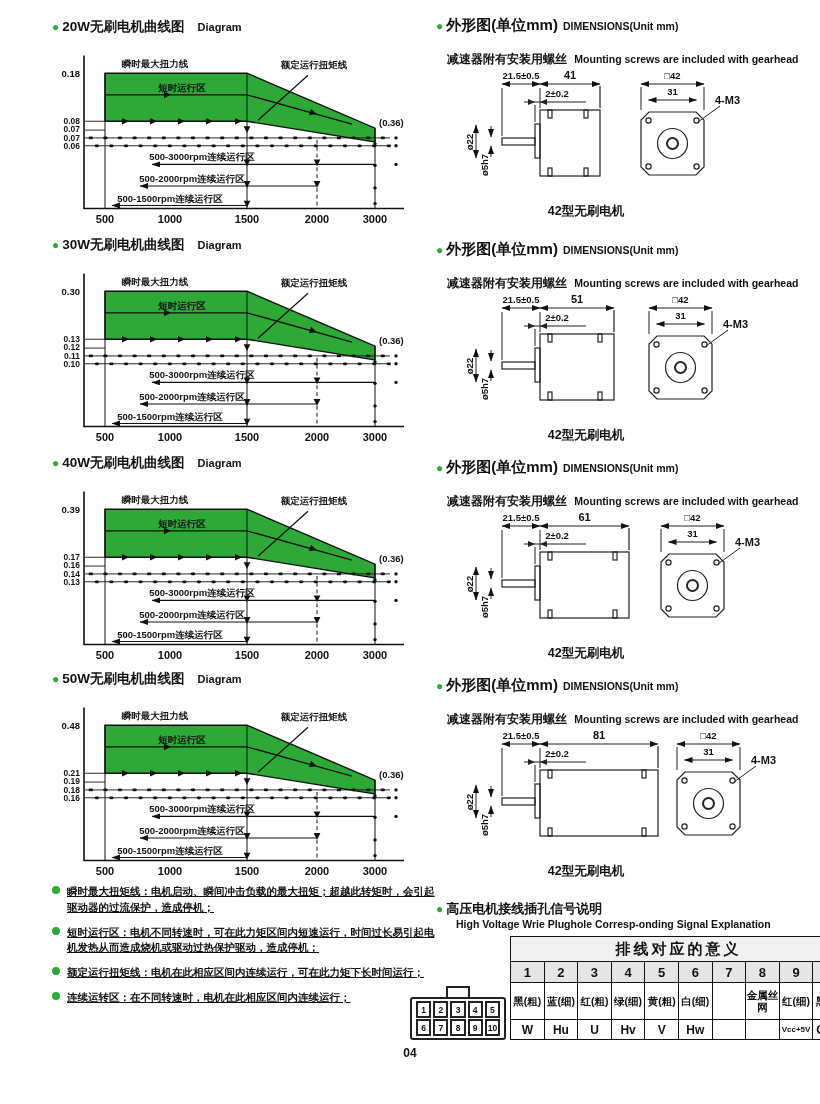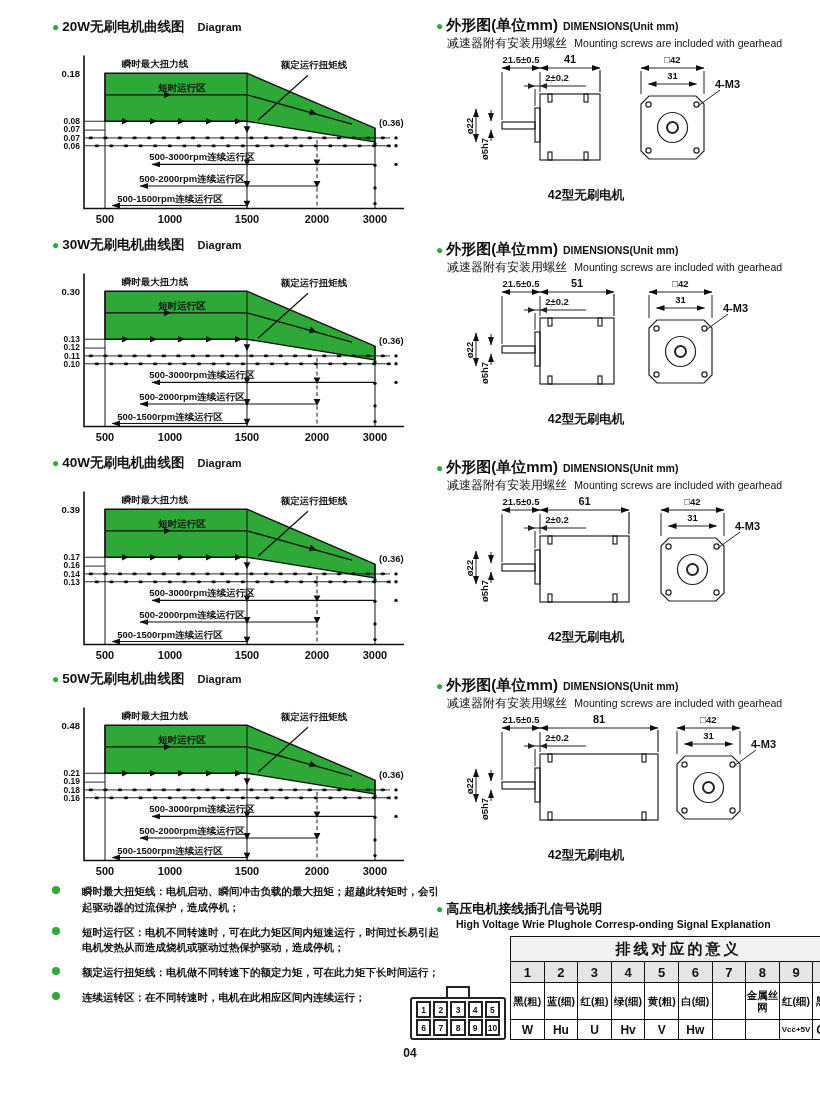--- a/index.html
+++ b/index.html
@@ -5,27 +5,27 @@
   html,body{margin:0;padding:0;}
   body{width:820px;height:1104px;position:relative;background:#fff;color:#111;
        font-family:"Liberation Sans","DejaVu Sans",sans-serif;overflow:hidden;}
   .sec{position:absolute;}
   .sec-head{display:flex;align-items:baseline;white-space:nowrap;}
   .bullet{color:#2ea836;font-size:12px;margin-right:3px;line-height:1;}
   .chart-head .cn{font-size:13.5px;font-weight:bold;}
   .chart-head .en{font-size:11px;font-weight:bold;margin-left:5px;padding-left:8px;}
   .dim-head .cn{font-size:15px;font-weight:bold;}
   .dim-head .en{font-size:10.5px;font-weight:bold;margin-left:5px;}
-  .dim-sub{font-size:12px;font-weight:normal;margin:0 0 0 11px;white-space:nowrap;}
+  .dim-sub{font-size:12px;font-weight:bold;margin:16px 0 0 11px;white-space:nowrap;}
   .dim-sub .en{font-size:10.5px;margin-left:4px;}
   svg text{font-weight:bold;fill:#111;font-family:"Liberation Sans","DejaVu Sans",sans-serif;}
   .mid{text-anchor:middle;} .end{text-anchor:end;}
   .t9{font-size:8.5px;} .t10{font-size:9.5px;} .t11{font-size:11px;} .t13{font-size:12.5px;}
   .notes{width:392px;}
-  .note{display:flex;gap:22px;margin-bottom:9px;}
+  .note{display:flex;gap:7px;margin-bottom:9px;text-decoration:underline;}
   .note .dot{width:8px;height:8px;border-radius:50%;background:#2ea836;flex:none;margin-top:2px;}
   .note p{margin:0;font-size:10.5px;font-weight:bold;line-height:1.5;}
   .sig-head .cn{font-size:13px;font-weight:bold;text-align:center;}
   .sig-en{font-size:10.5px;font-weight:bold;margin-left:22px;padding-left:24px;}
   .sig-content{position:relative;height:130px;}
   .connector{position:absolute;left:0;top:56px;width:96px;}
   .conn-tab{width:20px;height:9px;border:2.5px solid #222;border-bottom:none;margin:0 auto;}
   .conn-body{border:2.5px solid #222;border-radius:3px;padding:2px 3px;display:flex;flex-direction:column;gap:1px;background:#fff;}
   .conn-row{display:flex;justify-content:center;}
   .pin{width:12px;height:13px;border:2px solid #222;font-size:8.5px;font-weight:bold;
@@ -617,21 +617,21 @@
   <div class="note">
     <span class="dot"></span>
     <p>瞬时最大扭矩线：电机启动、瞬间冲击负载的最大扭矩；超越此转矩时，会引起驱动器的过流保护，造成停机；</p>
   </div>
   <div class="note">
     <span class="dot"></span>
     <p>短时运行区：电机不同转速时，可在此力矩区间内短速运行，时间过长易引起电机发热从而造成烧机或驱动过热保护驱动，造成停机；</p>
   </div>
   <div class="note">
     <span class="dot"></span>
-    <p>额定运行扭矩线：电机做不同转速下的额定力矩，可在此力矩下长时间运行；</p>
+    <p>额定运行扭矩线：电机在此相应区间内连续运行，可在此力矩下长时间运行；</p>
   </div>
   <div class="note">
     <span class="dot"></span>
     <p>连续运转区：在不同转速时，电机在此相应区间内连续运行；</p>
   </div>
 </div>
 
 <div class="sec" style="left:410px;top:900px;width:405px;">
   <div class="sec-head sig-head" style="margin-left:26px;">
     <span class="bullet">●</span>

